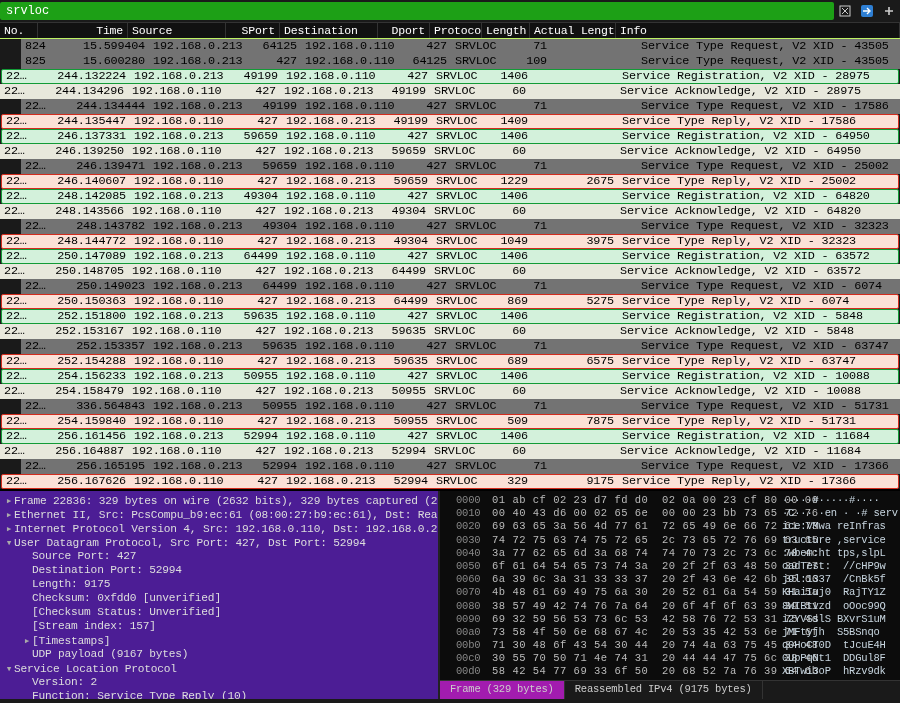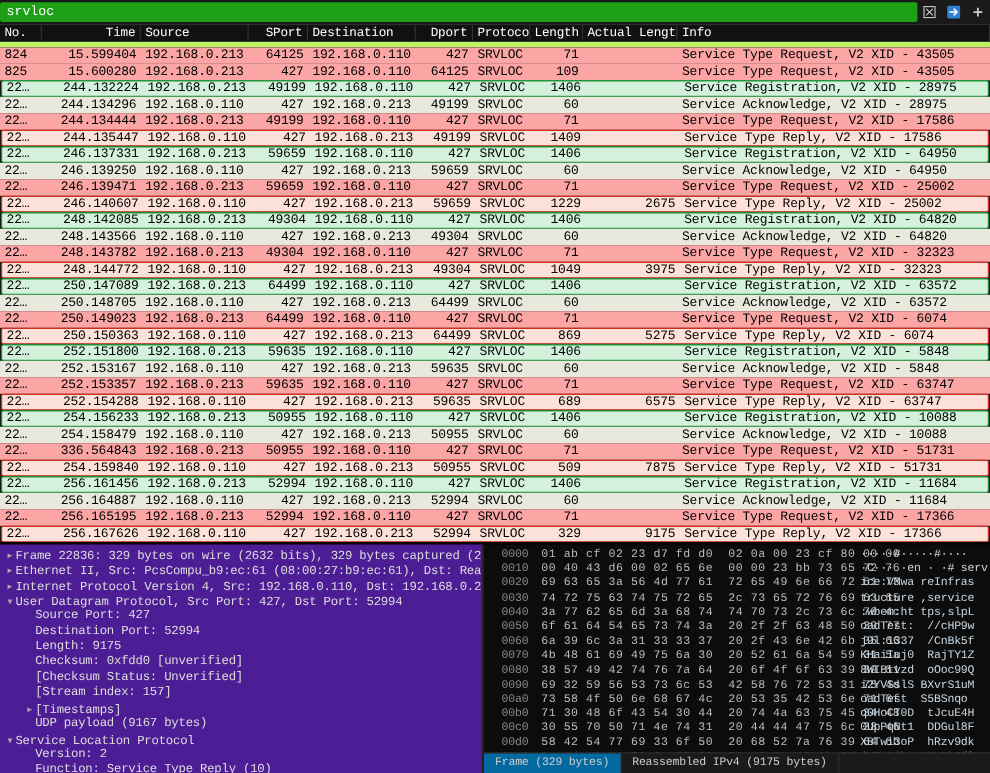--- a/index.html
+++ b/index.html
@@ -36,21 +36,21 @@
   display:inline-flex; align-items:center; justify-content:center;
   color:#ccc;
   margin:0 1px;
   cursor:pointer;
 }
 .filter-btn svg { width:12px; height:12px; }
 .header-row {
   display:flex;
   background:#111;
   color:#fff;
-  border-bottom:5px solid #bef264;
+  border-bottom:1px solid #bef264;
   font-size:11.5px;
 }
 .header-row .col {
   padding:1px 4px;
   border-right:1px solid #333;
   overflow:hidden;
   white-space:nowrap;
 }
 .col-no { width:38px; text-align:left; }
 .col-time { width:90px; text-align:right; padding-right:6px;}
@@ -70,21 +70,21 @@
   font-size:11.8px;
   height:15px;
   line-height:15px;
   color:#000;
 }
 .packet-row .col {
   padding:0 4px;
   overflow:hidden;
   white-space:nowrap;
 }
-.bg-req { background:#fca5a5; }    
+.bg-req { background:#737373;margin-left:21px; }    
 .bg-ack { background:#e8e8dc; }
 .bg-reg { background:#d3f1db; border:1px solid #129b36; height:15px; line-height:13px; }
 .bg-reply { background:#fbe1d7; border:1px solid #d22c1e; height:15px; line-height:13px; }
 .bg-reg .col, .bg-reply .col { line-height:13px; }
 .bordered { border-radius:2px; margin:0 1px; }
 .lower {
   display:flex;
   background:#000;
   border-top:2px solid #000;
   height:210px;
@@ -122,21 +122,21 @@
   height:19px;
 }
 .hex-tab {
   font-size:10.5px;
   padding:2px 10px;
   color:#ccc;
   border-right:1px solid #333;
   background:#1a1a1a;
   cursor:pointer;
 }
-.hex-tab.active { background:#0369a1; }
+.hex-tab.active { background:#a21caf; }
 </style>
 </head>
 <body>
 
 <div class="filter-bar">
   <input class="filter-input" value="srvloc" style="">
   <div class="filter-btn">
       <svg viewBox="0 0 12 12">
         <rect x="1" y="1" width="10" height="10" fill="none" stroke="#ccc"></rect>
         <path d="M3 3l6 6M9 3l-6 6" stroke="#ccc"></path>
@@ -554,21 +554,21 @@
         <div class="hex-row"><span class="hex-off">0000</span><span class="hex-bytes">01 ab cf 02 23 d7 fd d0  02 0a 00 23 cf 80 00 00</span><span class="hex-ascii">·····#·····#····</span></div>
         <div class="hex-row"><span class="hex-off">0010</span><span class="hex-bytes">00 40 43 d6 00 02 65 6e  00 00 23 bb 73 65 72 76</span><span class="hex-ascii">·C··· ·en · ·# serv</span></div>
         <div class="hex-row"><span class="hex-off">0020</span><span class="hex-bytes">69 63 65 3a 56 4d 77 61  72 65 49 6e 66 72 61 73</span><span class="hex-ascii">ice:VMwa reInfras</span></div>
         <div class="hex-row"><span class="hex-off">0030</span><span class="hex-bytes">74 72 75 63 74 75 72 65  2c 73 65 72 76 69 63 65</span><span class="hex-ascii">tructure ,service</span></div>
         <div class="hex-row"><span class="hex-off">0040</span><span class="hex-bytes">3a 77 62 65 6d 3a 68 74  74 70 73 2c 73 6c 70 4c</span><span class="hex-ascii">:wbem:ht tps,slpL</span></div>
         <div class="hex-row"><span class="hex-off">0050</span><span class="hex-bytes">6f 61 64 54 65 73 74 3a  20 2f 2f 63 48 50 39 77</span><span class="hex-ascii">oadTest:  //cHP9w</span></div>
         <div class="hex-row"><span class="hex-off">0060</span><span class="hex-bytes">6a 39 6c 3a 31 33 33 37  20 2f 43 6e 42 6b 35 66</span><span class="hex-ascii">j9l:1337  /CnBk5f</span></div>
         <div class="hex-row"><span class="hex-off">0070</span><span class="hex-bytes">4b 48 61 69 49 75 6a 30  20 52 61 6a 54 59 31 5a</span><span class="hex-ascii">KHaiIuj0  RajTY1Z</span></div>
         <div class="hex-row"><span class="hex-off">0080</span><span class="hex-bytes">38 57 49 42 74 76 7a 64  20 6f 4f 6f 63 39 39 51</span><span class="hex-ascii">8WIBtvzd  oOoc99Q</span></div>
         <div class="hex-row"><span class="hex-off">0090</span><span class="hex-bytes">69 32 59 56 53 73 6c 53  42 58 76 72 53 31 75 4d</span><span class="hex-ascii">i2YVSslS BXvrS1uM</span></div>
-        <div class="hex-row"><span class="hex-off">00a0</span><span class="hex-bytes">73 58 4f 50 6e 68 67 4c  20 53 35 42 53 6e 71 6f</span><span class="hex-ascii">oadTest  S5BSnqo</span></div>
+        <div class="hex-row"><span class="hex-off">00a0</span><span class="hex-bytes">73 58 4f 50 6e 68 67 4c  20 53 35 42 53 6e 71 6f</span><span class="hex-ascii">jMFtyjh  S5BSnqo</span></div>
         <div class="hex-row"><span class="hex-off">00b0</span><span class="hex-bytes">71 30 48 6f 43 54 30 44  20 74 4a 63 75 45 34 48</span><span class="hex-ascii">q0HoCT0D  tJcuE4H</span></div>
         <div class="hex-row"><span class="hex-off">00c0</span><span class="hex-bytes">30 55 70 50 71 4e 74 31  20 44 44 47 75 6c 38 46</span><span class="hex-ascii">0UpPqNt1  DDGul8F</span></div>
         <div class="hex-row"><span class="hex-off">00d0</span><span class="hex-bytes">58 42 54 77 69 33 6f 50  20 68 52 7a 76 39 64 6b</span><span class="hex-ascii">XBTwi3oP  hRzv9dk</span></div>
         <div class="hex-row"><span class="hex-off">00e0</span><span class="hex-bytes">6a 4d 46 74 79 6a 68 20  58 43 6e 42 6b 35 66 6c</span><span class="hex-ascii">jMFtyjh  XCnBk5fl</span></div>
         <div class="hex-row"><span class="hex-off">00f0</span><span class="hex-bytes">4b 48 61 69 49 75 6a 30  20 52 61 6a 54 59 31 5a</span><span class="hex-ascii">KHaiIuj0  RajTY1Z</span></div>
       </div>
     <div class="hex-tabs">
       <div class="hex-tab active">Frame (329 bytes)</div>
       <div class="hex-tab">Reassembled IPv4 (9175 bytes)</div>
     </div>

